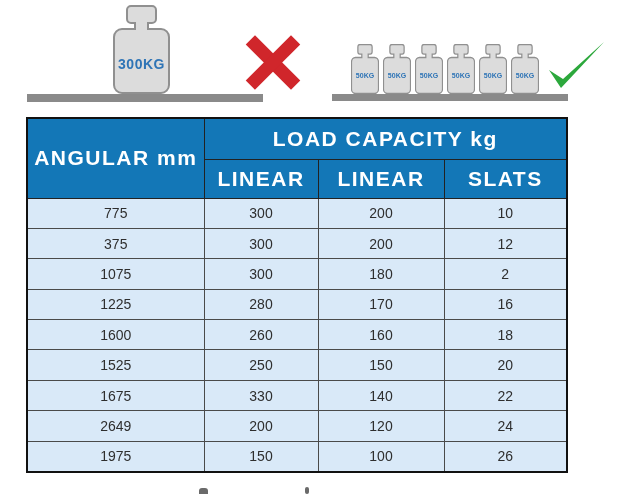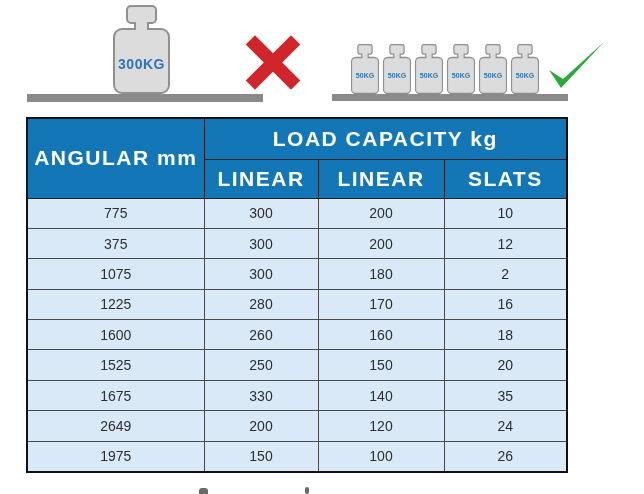--- a/index.html
+++ b/index.html
@@ -207,21 +207,21 @@
       <tr>
         <td>1525</td>
         <td>250</td>
         <td>150</td>
         <td>20</td>
       </tr>
       <tr>
         <td>1675</td>
         <td>330</td>
         <td>140</td>
-        <td>35</td>
+        <td>22</td>
       </tr>
       <tr>
         <td>2649</td>
         <td>200</td>
         <td>120</td>
         <td>24</td>
       </tr>
       <tr>
         <td>1975</td>
         <td>150</td>

